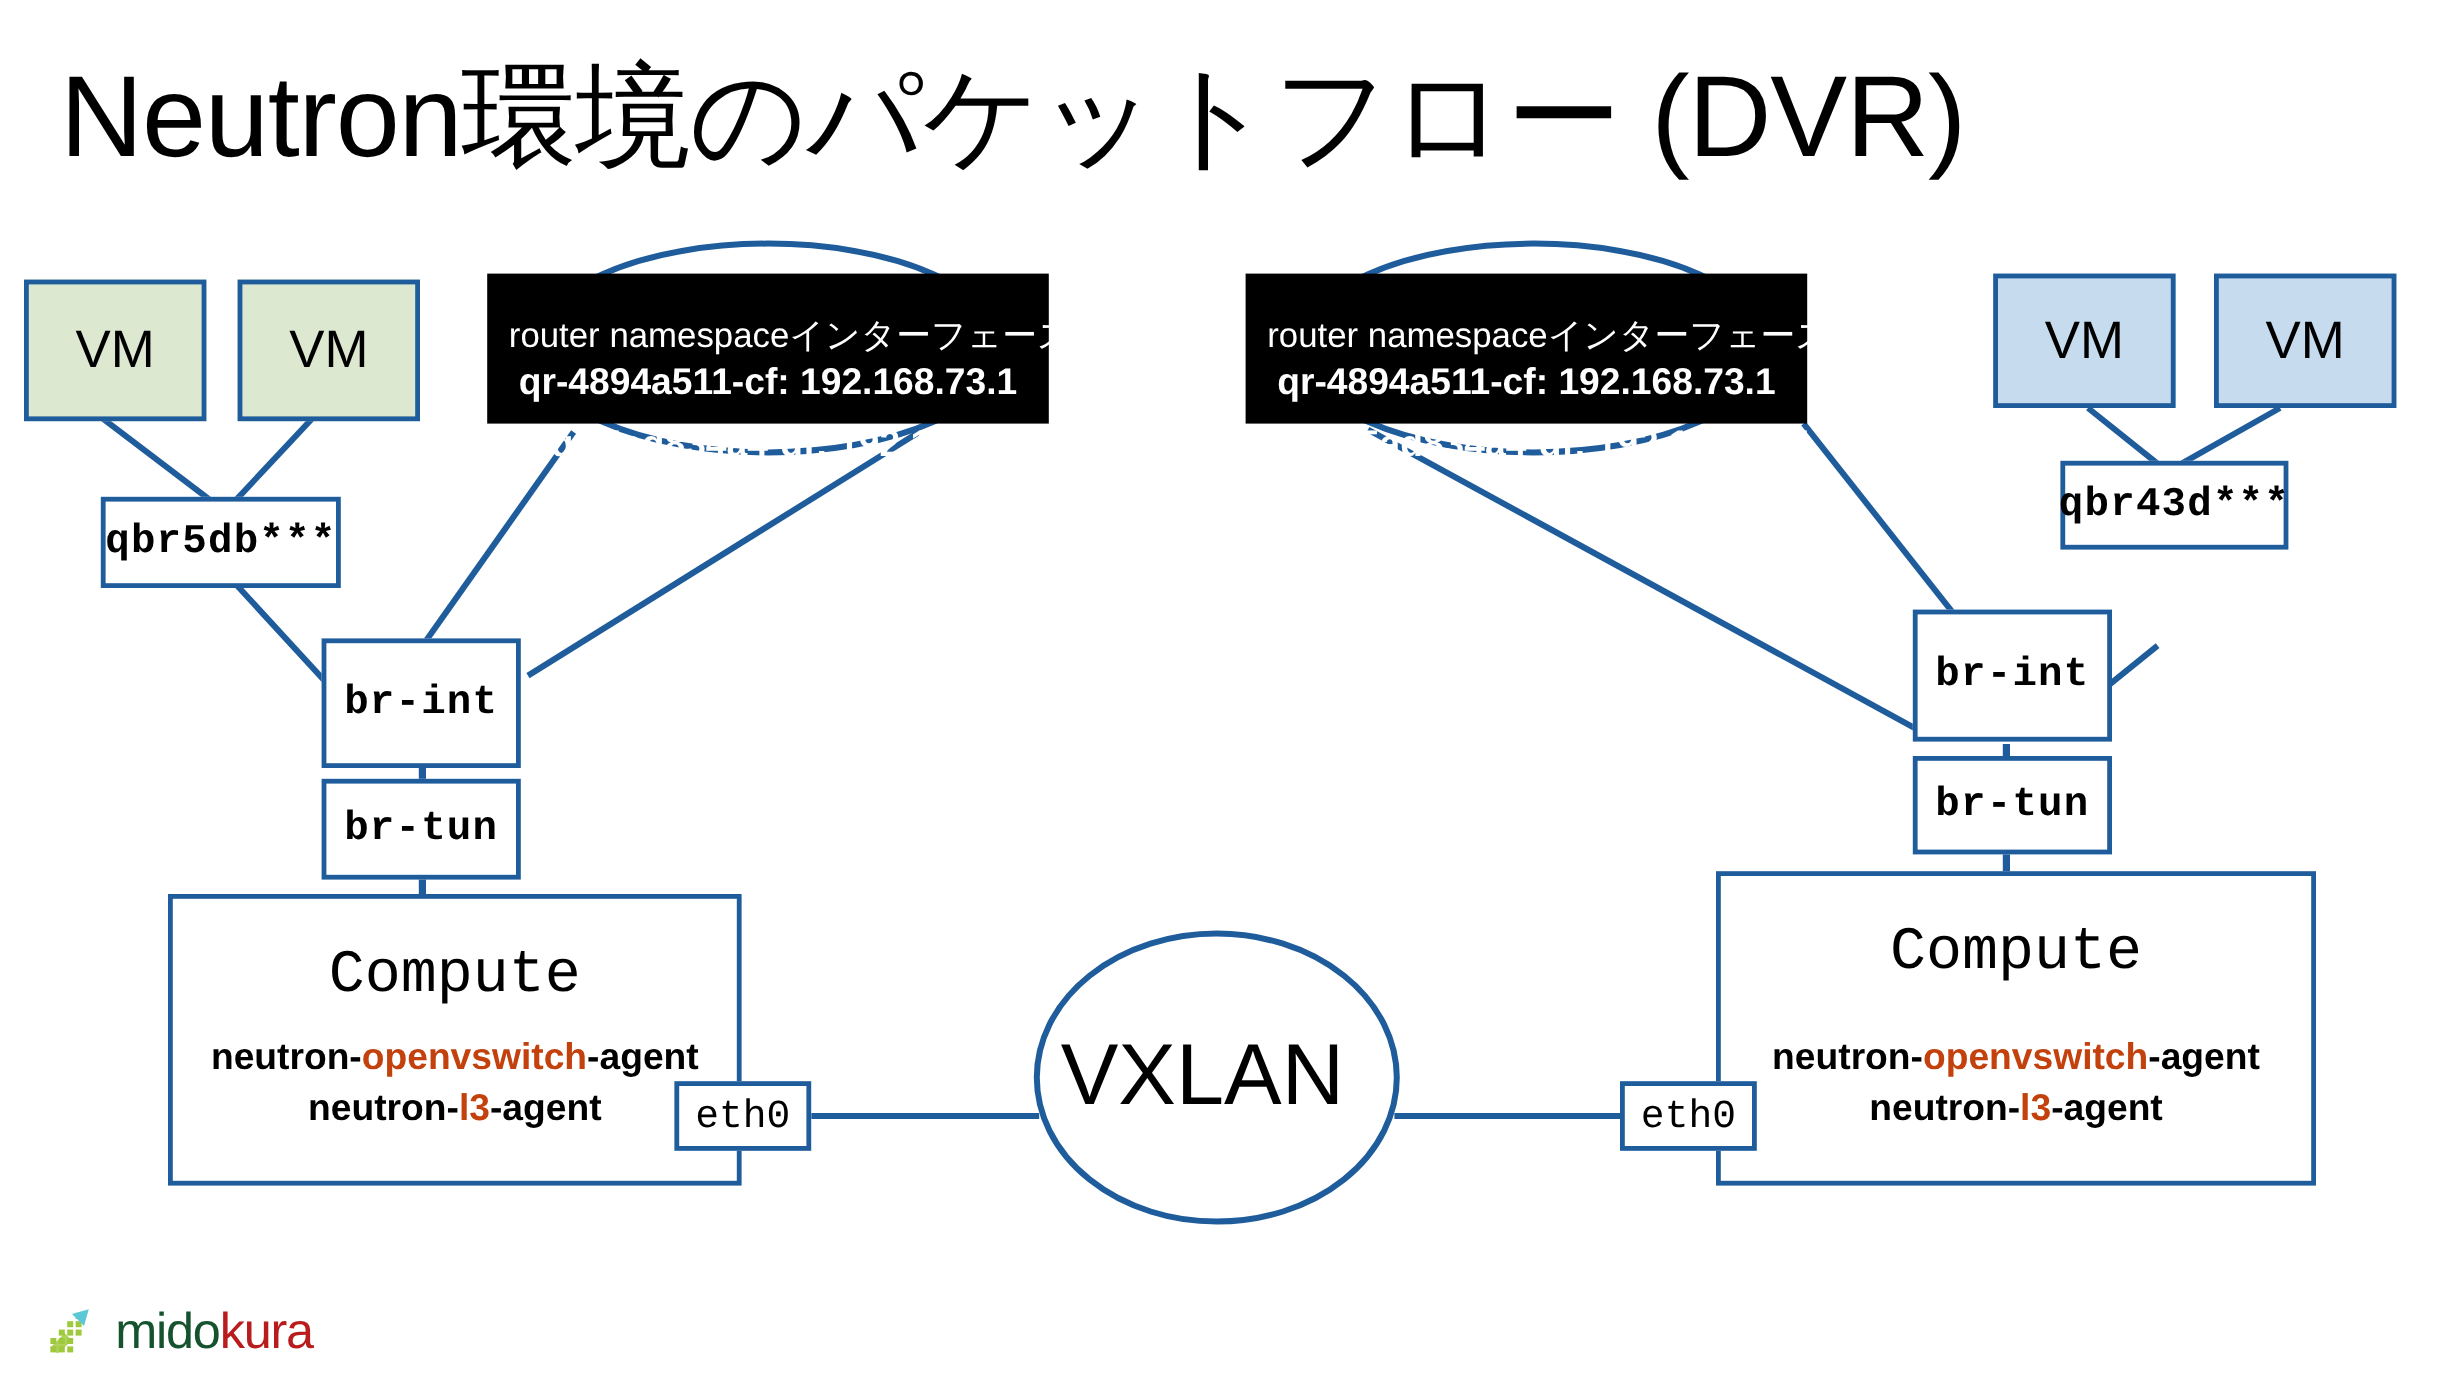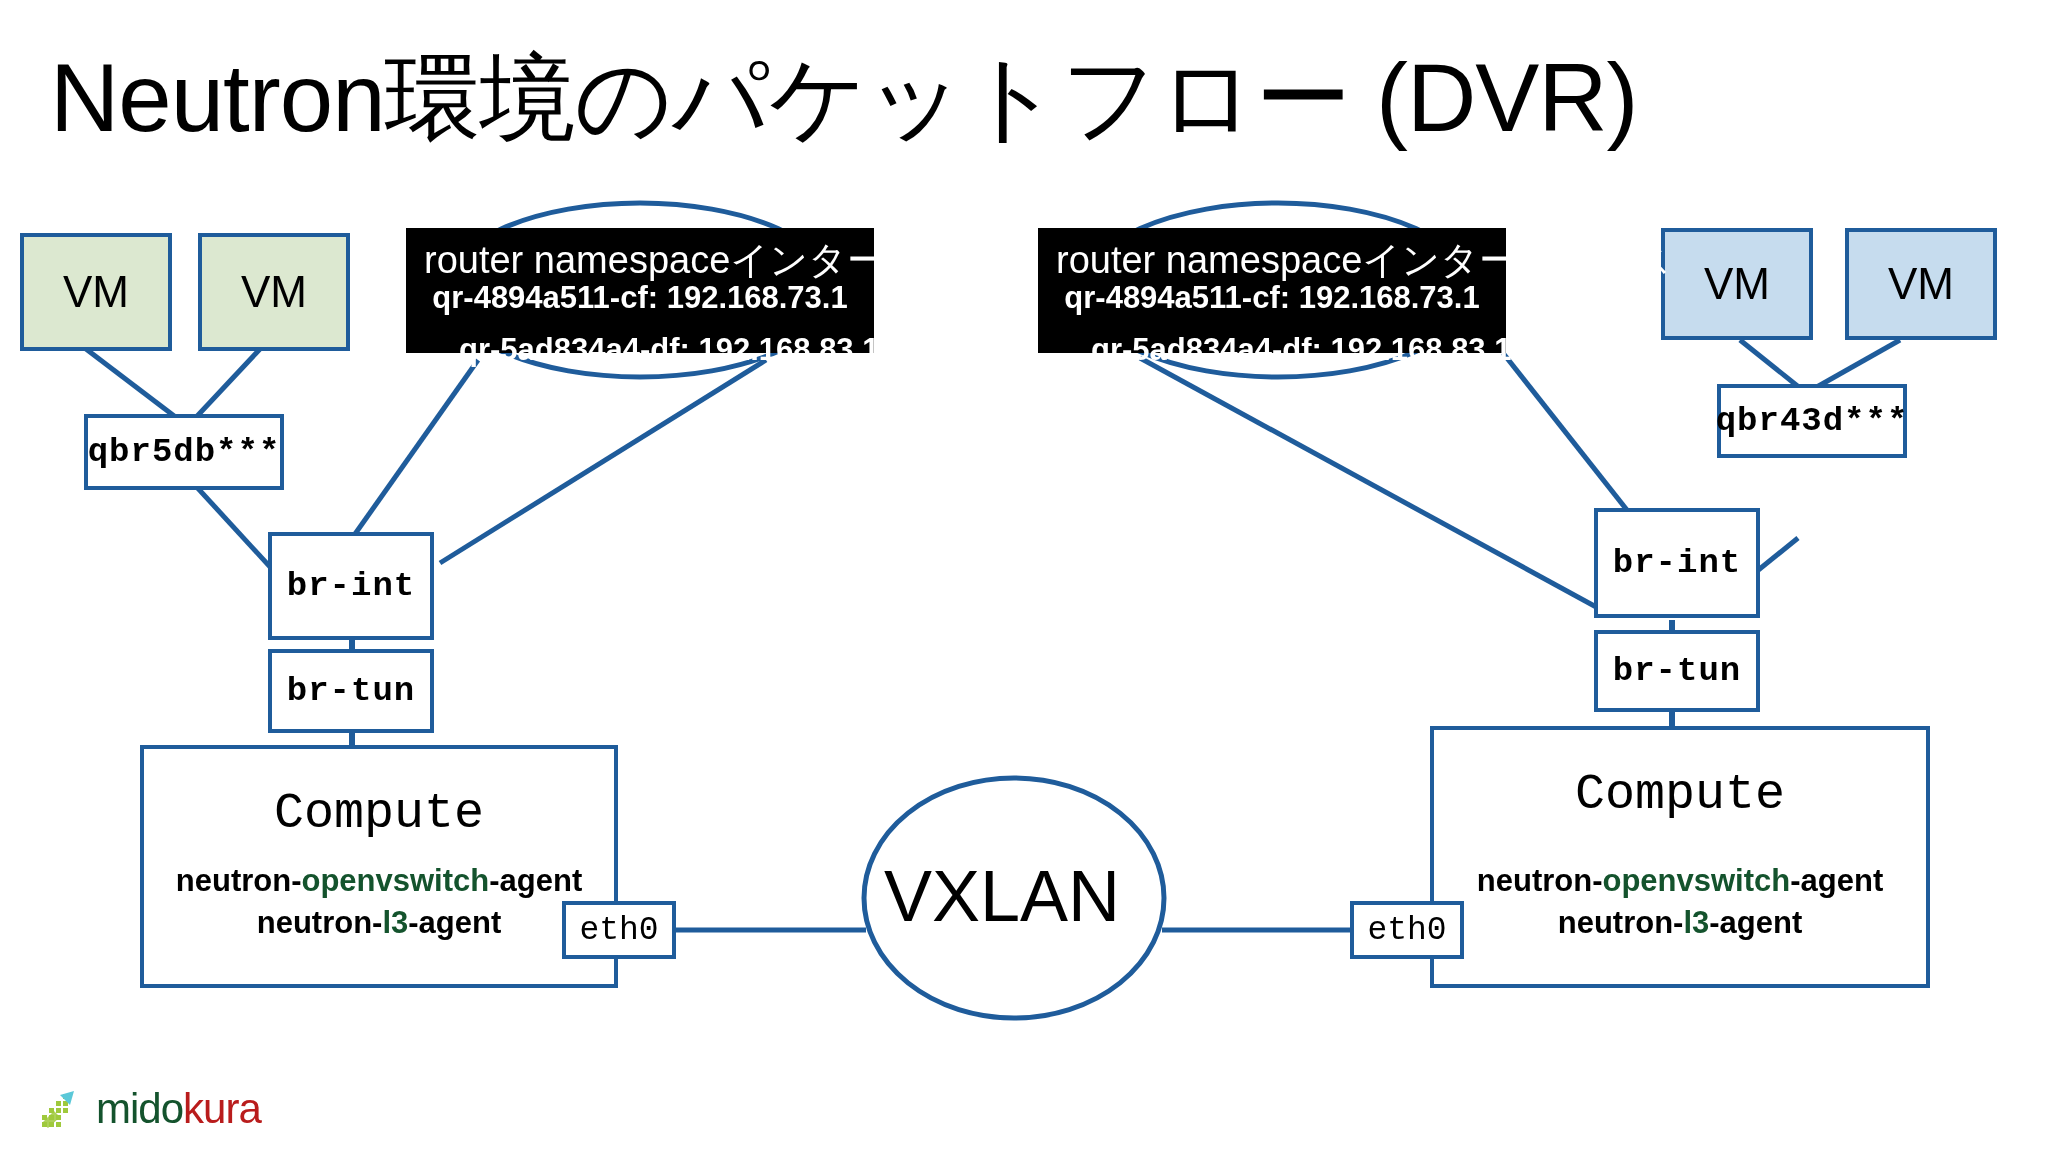--- a/index.html
+++ b/index.html
@@ -91,37 +91,38 @@
     left: 0;
     right: 0;
     bottom: 40px;
     text-align: center;
     font-family: "Liberation Sans", sans-serif;
     font-size: 31px;
     font-weight: 700;
     color: #000000;
     line-height: 42px;
   }
-  .agents .hl { color: #14532d; }
+  .agents .hl { color: #c2410c; }
 
   
   .ns-box {
     position: absolute;
     box-sizing: border-box;
     background: #000000;
     color: #ffffff;
     padding: 14px 18px 16px 18px;
     text-align: center;
   }
   .ns-line1 {
     font-family: "Liberation Sans", sans-serif;
-    font-size: 38px;
+    font-size: 29px;
     font-weight: 400;
     line-height: 36px;
     white-space: nowrap;
+    margin-top: 20px;
   }
   .ns-line2, .ns-line3 {
     font-family: "Liberation Sans", sans-serif;
     font-size: 31px;
     font-weight: 700;
     line-height: 40px;
     white-space: nowrap;
   }
   .ns-line3 { margin-top: 12px; margin-left: 35px; }
 

